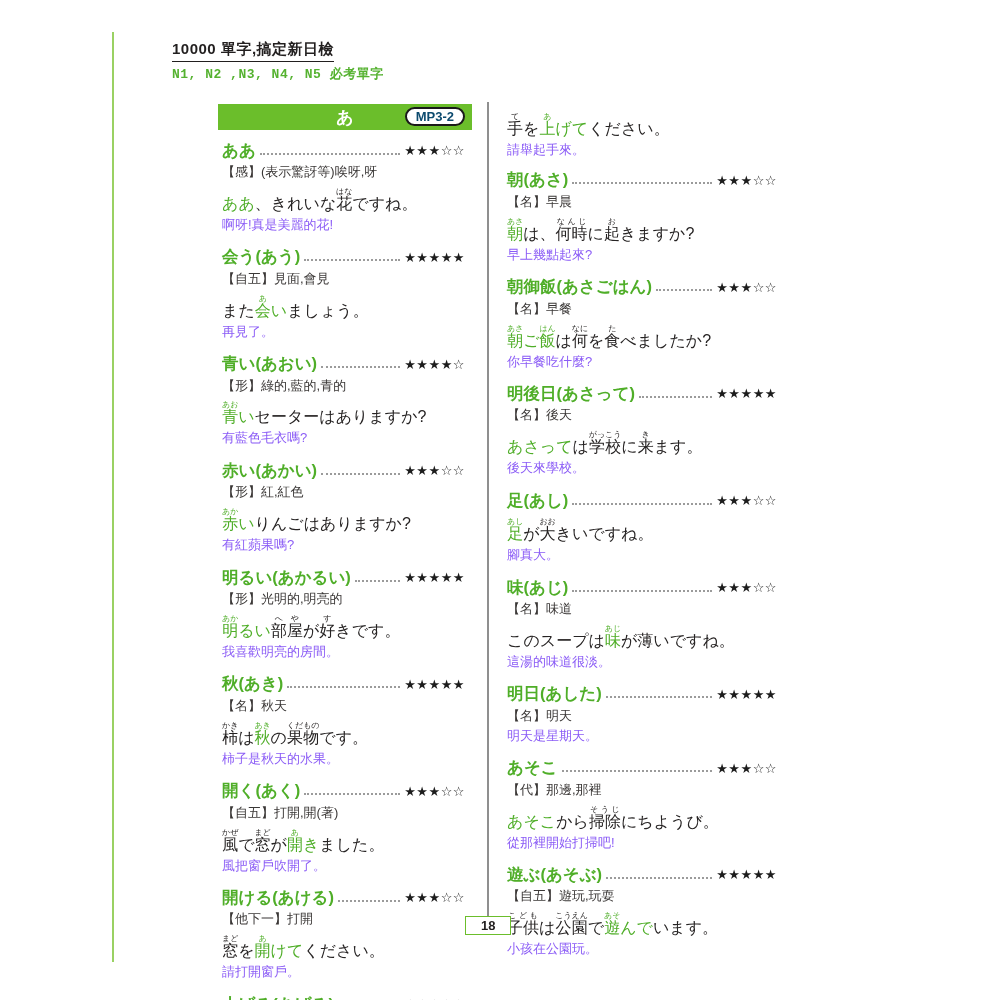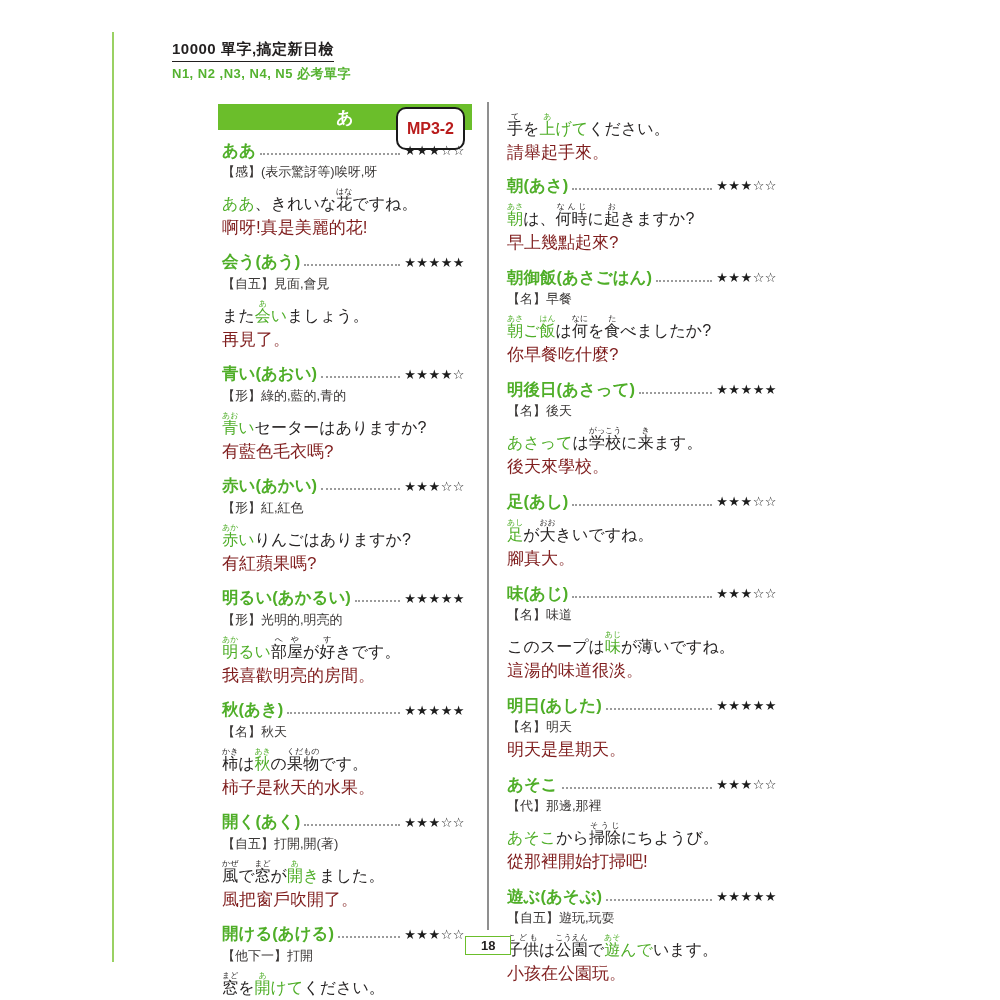--- a/index.html
+++ b/index.html
@@ -4,52 +4,52 @@
 <style>
   html,body{margin:0;padding:0;background:#ffffff;}
   .page{position:relative;width:800px;height:1000px;background:#fff;overflow:hidden;
         font-family:"Liberation Sans","DejaVu Sans",sans-serif;color:#262323;}
   .side-rule{position:absolute;left:112px;top:32px;height:930px;width:2px;background:#9ad163;}
 
   
   .hdr{position:absolute;left:172px;top:40px;}
   .hdr-title{display:inline-block;font-size:15px;font-weight:bold;color:#221f1f;
              border-bottom:1.5px solid #221f1f;padding-bottom:2px;letter-spacing:.5px;}
-  .hdr-sub{margin-top:3px;font-size:13px;font-weight:bold;color:#55b230;letter-spacing:.5px;}
+  .hdr-sub{margin-top:3px;font-size:13px;font-weight:bold;color:#55b230;letter-spacing:.5px;font-family:Liberation Mono, monospace;}
 
   
   .band{position:absolute;left:218px;top:104px;width:254px;height:26px;background:#6bbe2b;
         display:flex;align-items:center;justify-content:center;}
   .band-letter{color:#fff;font-weight:bold;font-size:17px;}
   .mp3-pill{position:absolute;right:7px;top:3px;background:#fff;border:2px solid #1a1a1a;
-            border-radius:10px;padding:12px 9px;font-size:16px;font-weight:bold;color:#b91c1c;
+            border-radius:10px;padding:0 9px;font-size:13px;font-weight:bold;color:#0c4a6e;
             line-height:15px;}
 
   
   .col{position:absolute;}
   .col-left{left:222px;top:140px;width:243px;}
   .col-right{left:507px;top:112px;width:270px;}
   .divider{position:absolute;left:487px;top:102px;width:1.5px;height:828px;background:#8f8f8f;}
 
   .entry{margin-bottom:13px;}
   .hw-line{display:flex;align-items:center;height:21px;}
   .hw{color:#4fae28;font-weight:bold;font-size:16.5px;white-space:nowrap;}
   .leader{flex:1;border-bottom:2px dotted #9b9b9b;margin:0 4px;height:0;align-self:center;
           transform:translateY(3px);min-width:8px;}
   .stars{font-size:13px;color:#1c1c1c;white-space:nowrap;letter-spacing:.5px;}
   .pos{font-size:13px;color:#3a3736;margin-top:3px;line-height:1.3;}
   .example{font-size:16px;color:#262323;margin-top:6px;line-height:1.25;}
   .example ruby rt{font-size:8px;letter-spacing:0;}
   .hl{color:#4fae28;}
-  .trans{font-size:17px;color:#7f1d1d;margin-top:3px;line-height:1.3;}
+  .trans{font-size:13px;color:#8b5cf6;margin-top:3px;line-height:1.3;}
   .cont{margin-bottom:11px;}
   .cont .example{margin-top:0;}
 
   
-  .pageno{position:absolute;left:465px;top:936px;border:1.5px solid #6bbe2b;background:#fff;
+  .pageno{position:absolute;left:465px;top:916px;border:1.5px solid #6bbe2b;background:#fff;
           padding:1px 15px;font-size:13px;font-weight:bold;color:#221f1f;}
 </style>
 </head>
 <body>
 
 <div class="page">
   <div class="side-rule"></div>
 
   <div class="hdr">
     <div class="hdr-title">10000 單字,搞定新日檢</div>
@@ -156,20 +156,21 @@
       <section class="entry cont">
         <div class="example"><ruby>手<rt>て</rt></ruby><span>を</span><ruby class="hl">上<rt>あ</rt></ruby><span class="hl">げて</span><span>ください。</span></div>
         <div class="trans">請舉起手來。</div>
       </section>
       <section class="entry">
         <div class="hw-line">
           <span class="hw">朝(あさ)</span>
           <span class="leader"></span>
           <span class="stars">★★★☆☆</span>
         </div>
+        <div class="pos">【名】早晨</div>
         <div class="example"><ruby class="hl">朝<rt>あさ</rt></ruby><span>は、</span><ruby>何時<rt>なんじ</rt></ruby><span>に</span><ruby>起<rt>お</rt></ruby><span>きますか?</span></div>
         <div class="trans">早上幾點起來?</div>
       </section>
       <section class="entry">
         <div class="hw-line">
           <span class="hw">朝御飯(あさごはん)</span>
           <span class="leader"></span>
           <span class="stars">★★★☆☆</span>
         </div>
         <div class="pos">【名】早餐</div>

